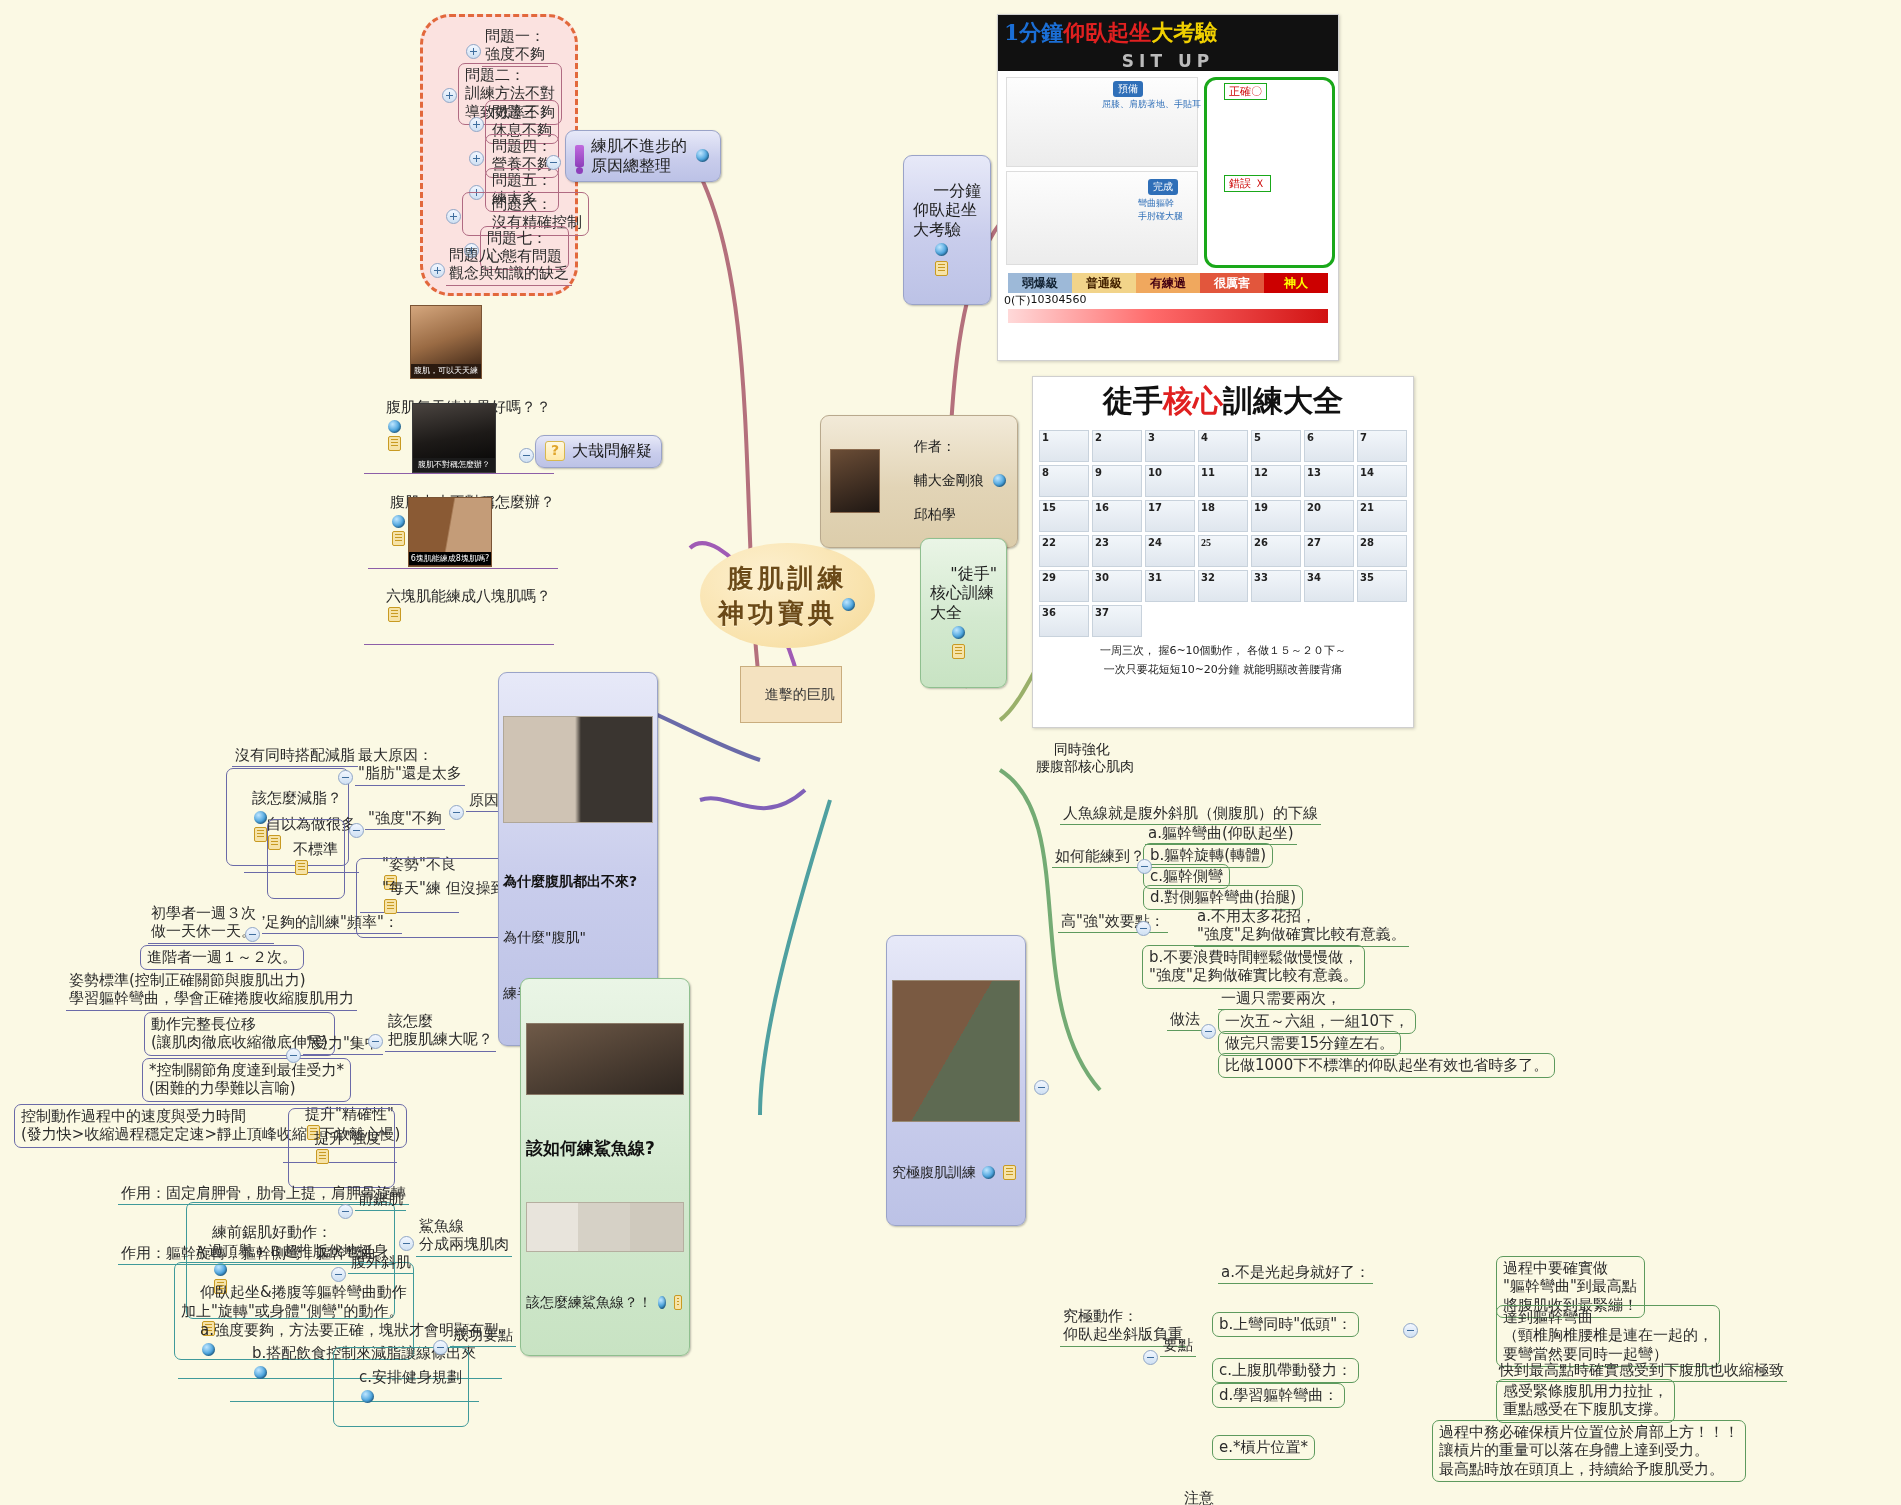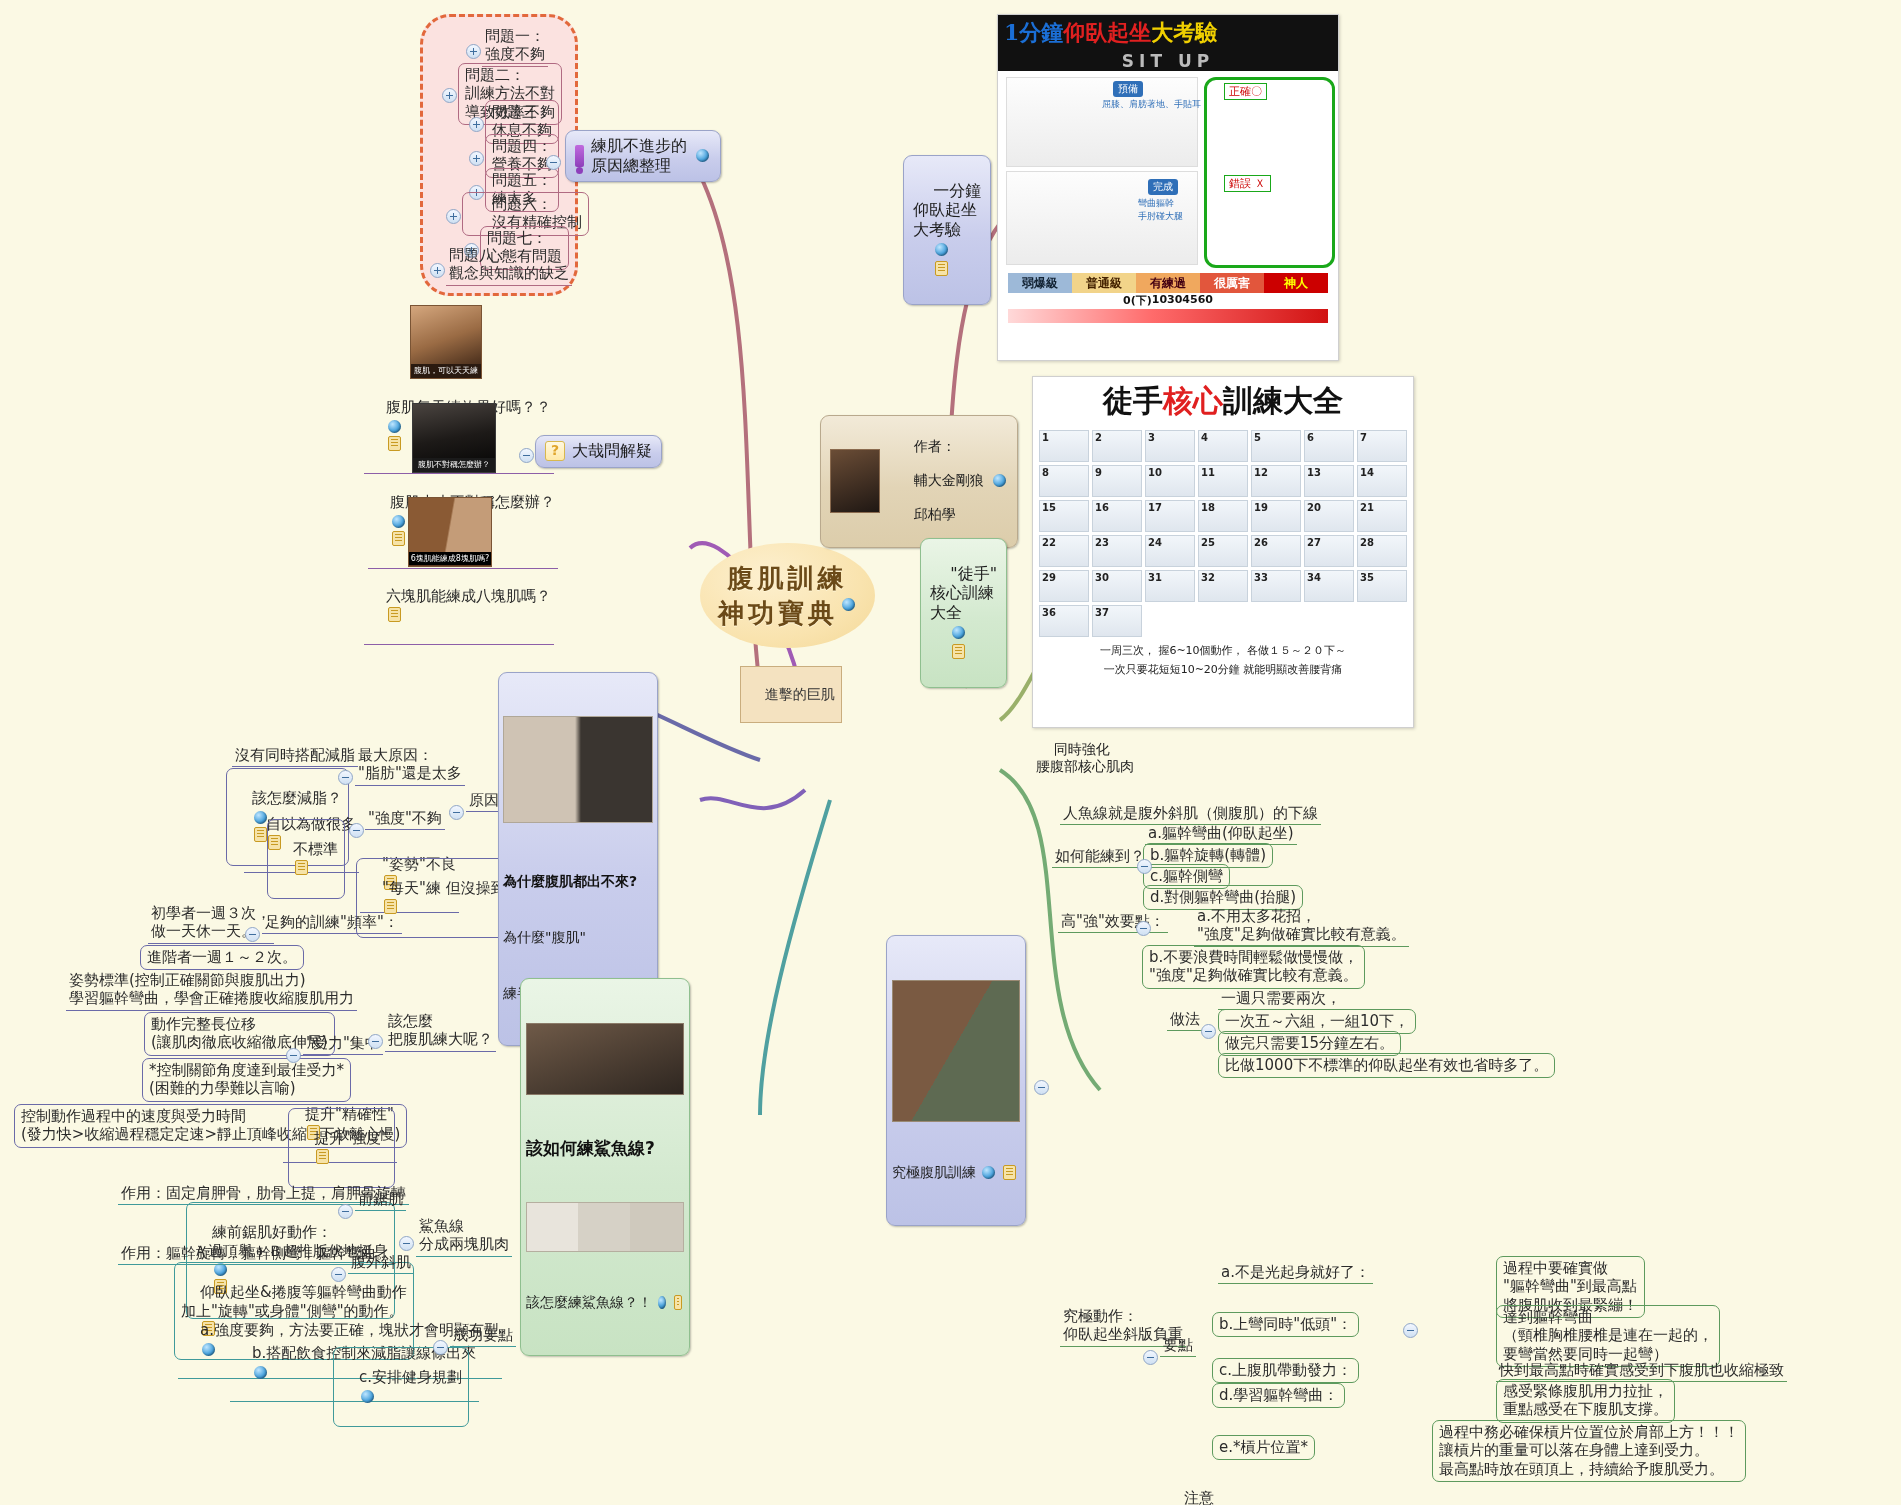--- a/index.html
+++ b/index.html
@@ -367,21 +367,21 @@
     </div>
     <div style="position:relative;height:62px;background:#fff;">
       <div style="position:absolute;left:10px;top:2px;right:10px;height:20px;display:flex;">
         <div class="tiny" style="flex:1;background:#9db9d8;color:#123;text-align:center;line-height:20px;font-weight:bold;">弱爆級</div>
         <div class="tiny" style="flex:1;background:#f2d48a;color:#420;text-align:center;line-height:20px;font-weight:bold;">普通級</div>
         <div class="tiny" style="flex:1;background:#f0a85e;color:#401;text-align:center;line-height:20px;font-weight:bold;">有練過</div>
         <div class="tiny" style="flex:1;background:#e2563c;color:#fff;text-align:center;line-height:20px;font-weight:bold;">很厲害</div>
         <div class="tiny" style="flex:1;background:#c00;color:#ff0;text-align:center;line-height:20px;font-weight:bold;">神人</div>
       </div>
       <div class="grad-red" style="position:absolute;left:10px;top:38px;right:10px;height:14px;"></div>
-      <div style="position:absolute;left:6px;top:22px;right:6px;display:flex;justify-content:center;font-size:11px;color:#111;font-weight:bold;">
+      <div style="position:absolute;left:6px;top:22px;right:6px;display:flex;justify-content:flex-start;font-size:11px;color:#111;font-weight:normal;">
         <span>0(下)</span>
         <span>10</span>
         <span>30</span>
         <span>45</span>
         <span>60</span>
       </div>
     </div>
   </div>
 
   <div class="node chip tan" style="left:820px;top:415px;display:flex;gap:7px;align-items:center;">
@@ -481,21 +481,21 @@
         </div>
         <div style="height: 30px; background: linear-gradient(rgb(242, 246, 250), rgb(223, 230, 238)); border: 1px solid rgb(200, 210, 220); font-size: 10px; color: rgb(34, 34, 34); position: relative;">
           <span style="position: absolute; left: 2px; top: 1px; font-weight: bold;">22</span>
         </div>
         <div style="height: 30px; background: linear-gradient(rgb(242, 246, 250), rgb(223, 230, 238)); border: 1px solid rgb(200, 210, 220); font-size: 10px; color: rgb(34, 34, 34); position: relative;">
           <span style="position: absolute; left: 2px; top: 1px; font-weight: bold;">23</span>
         </div>
         <div style="height: 30px; background: linear-gradient(rgb(242, 246, 250), rgb(223, 230, 238)); border: 1px solid rgb(200, 210, 220); font-size: 10px; color: rgb(34, 34, 34); position: relative;">
           <span style="position: absolute; left: 2px; top: 1px; font-weight: bold;">24</span>
         </div>
-        <div style="height: 30px; background: linear-gradient(rgb(242, 246, 250), rgb(223, 230, 238)); border: 1px solid rgb(200, 210, 220); font-size: 10px; color: rgb(34, 34, 34); position: relative;">
+        <div style="height: 30px; background: linear-gradient(rgb(242, 246, 250), rgb(223, 230, 238)); border: 1px solid rgb(200, 210, 220); font-size: 10px; color: rgb(34, 34, 34); position: relative; font-family: Liberation Serif, serif;">
           <span style="position: absolute; left: 2px; top: 1px; font-weight: bold;">25</span>
         </div>
         <div style="height: 30px; background: linear-gradient(rgb(242, 246, 250), rgb(223, 230, 238)); border: 1px solid rgb(200, 210, 220); font-size: 10px; color: rgb(34, 34, 34); position: relative;">
           <span style="position: absolute; left: 2px; top: 1px; font-weight: bold;">26</span>
         </div>
         <div style="height: 30px; background: linear-gradient(rgb(242, 246, 250), rgb(223, 230, 238)); border: 1px solid rgb(200, 210, 220); font-size: 10px; color: rgb(34, 34, 34); position: relative;">
           <span style="position: absolute; left: 2px; top: 1px; font-weight: bold;">27</span>
         </div>
         <div style="height: 30px; background: linear-gradient(rgb(242, 246, 250), rgb(223, 230, 238)); border: 1px solid rgb(200, 210, 220); font-size: 10px; color: rgb(34, 34, 34); position: relative;">
           <span style="position: absolute; left: 2px; top: 1px; font-weight: bold;">28</span>

